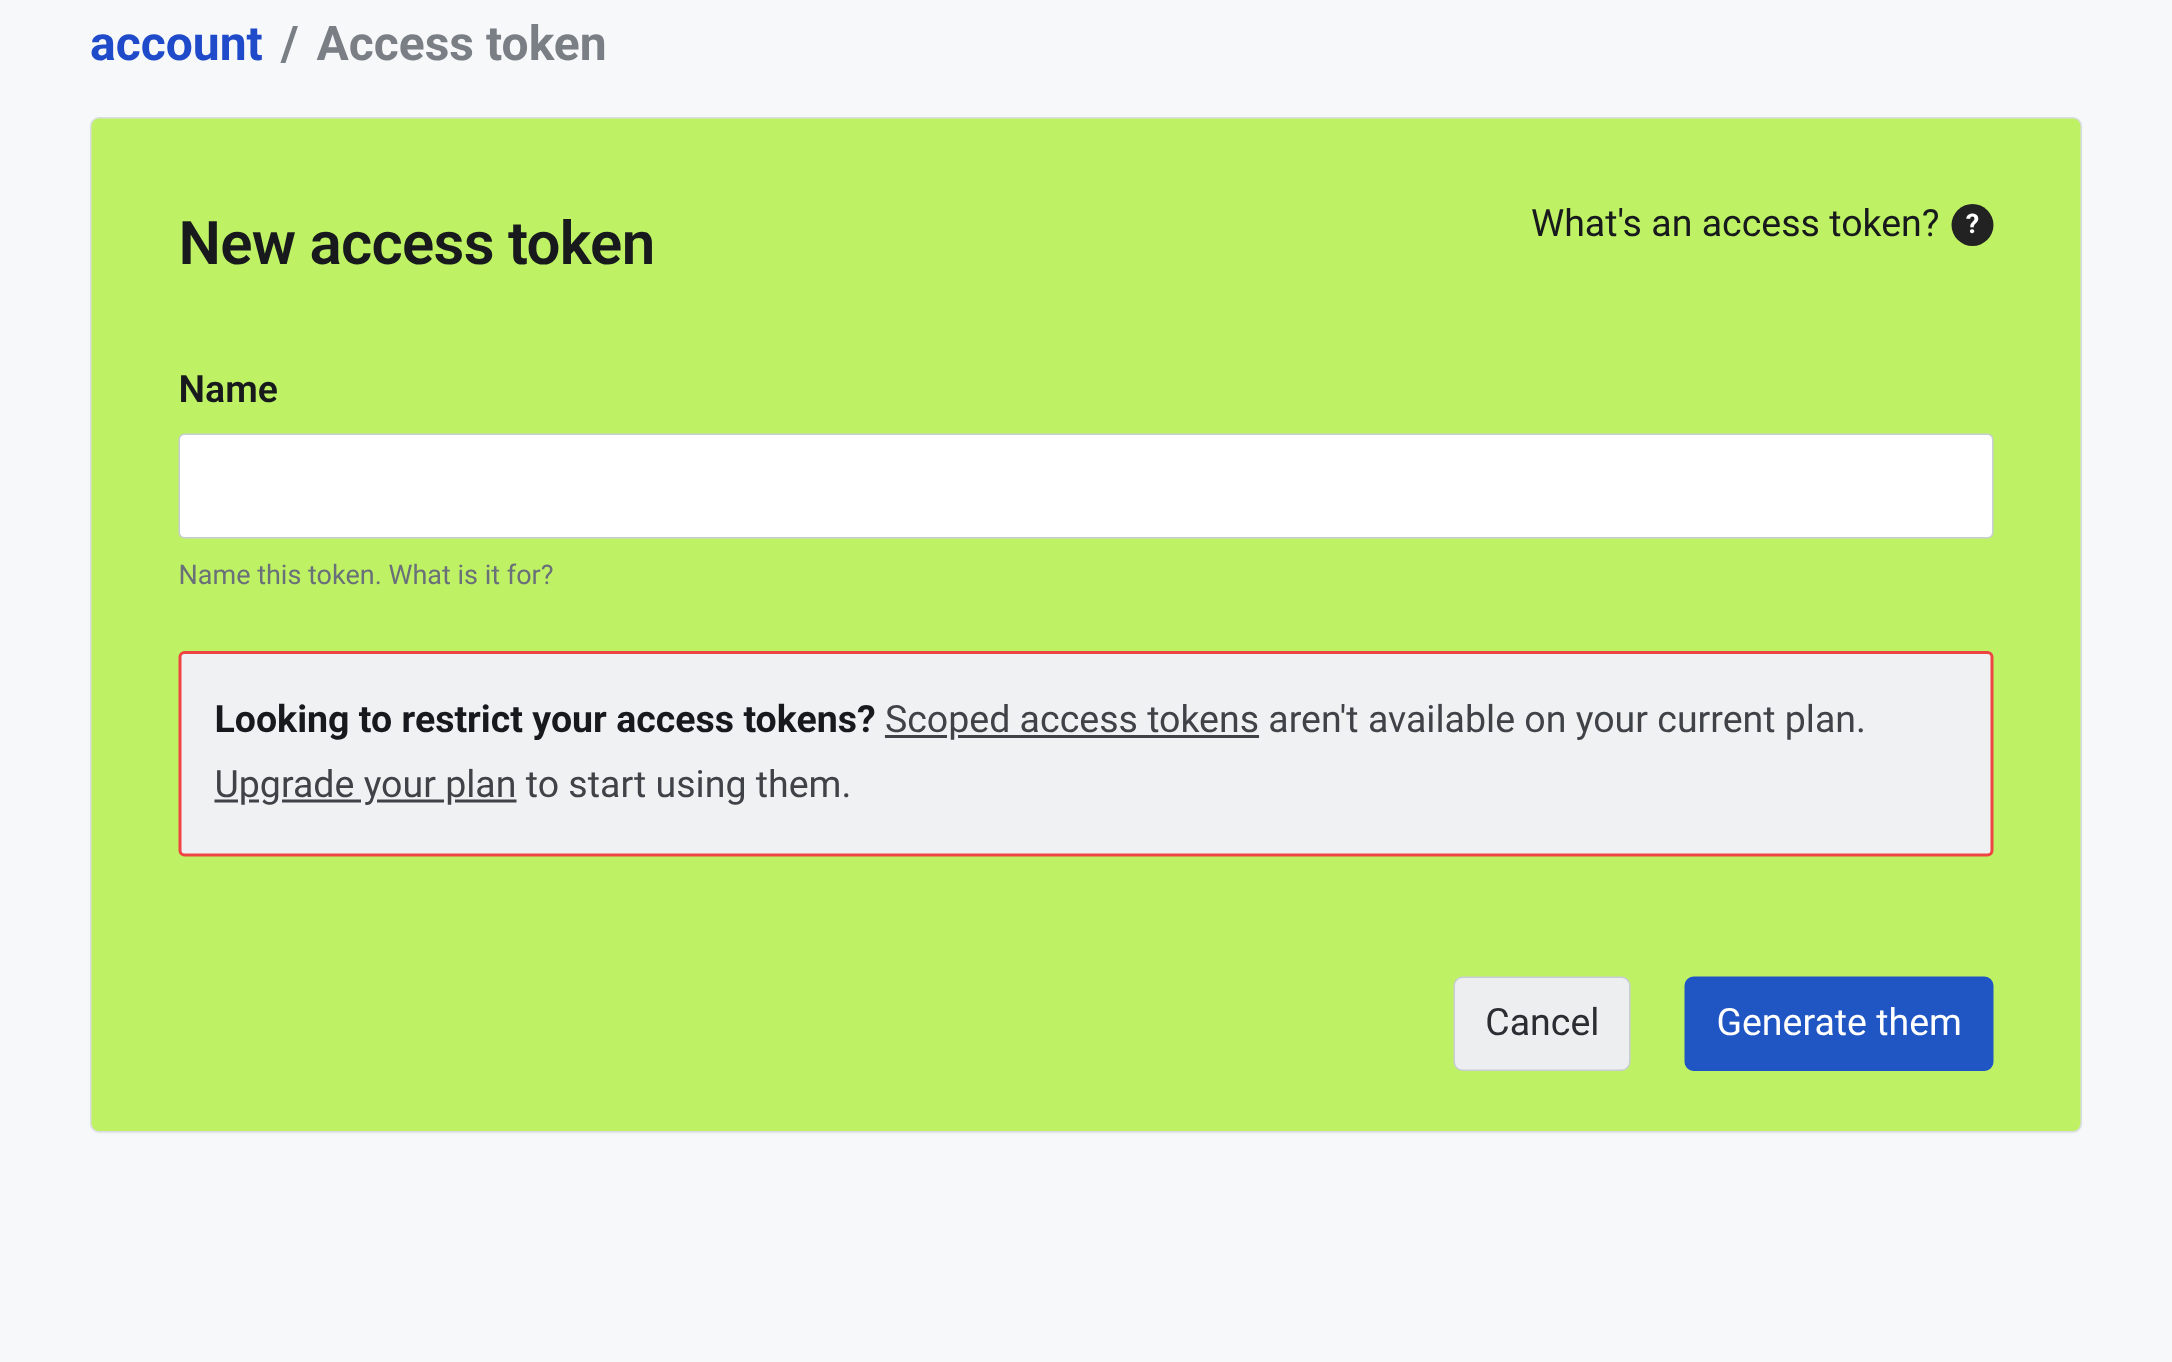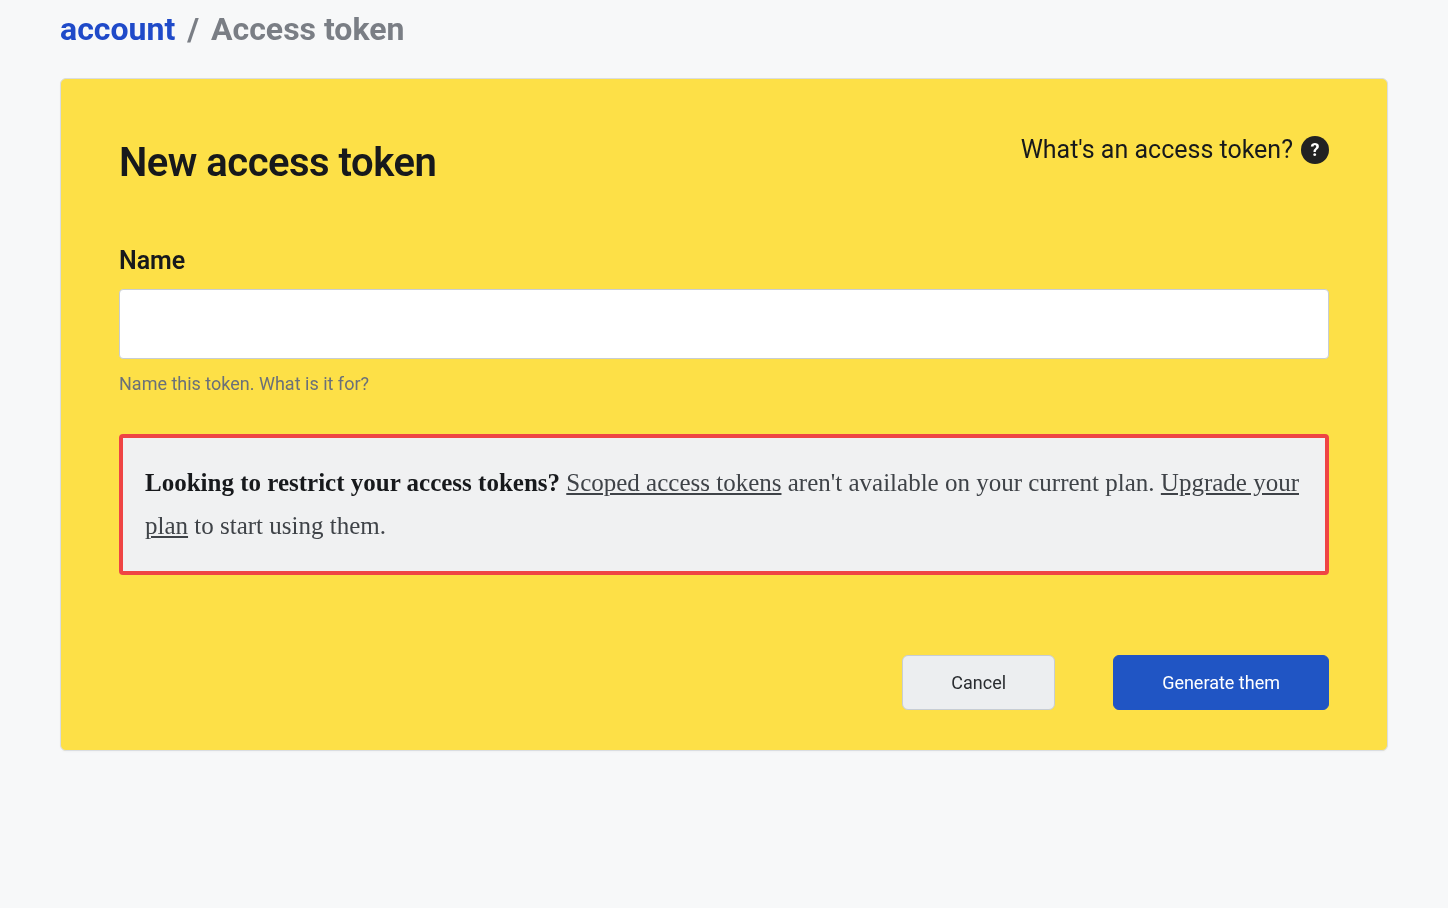--- a/index.html
+++ b/index.html
@@ -25,21 +25,21 @@
       cursor: pointer;
     }
     .breadcrumb-separator {
       color: #7a7e85;
       margin: 0 4px;
     }
     .breadcrumb-current {
       color: #7a7e85;
     }
     .card {
-      background: #fde047;
+      background: #bef264;
       border: 1px solid #dadde1;
       border-radius: 6px;
       margin: 10px 60px 0 60px;
       padding: 60px 58px 40px 58px;
       box-shadow: 0 1px 2px rgba(0,0,0,0.03);
     }
     .card-header {
       display: flex;
       justify-content: space-between;
       align-items: flex-start;
@@ -91,52 +91,50 @@
       padding: 0 16px;
       background: #fff;
     }
     .form-hint {
       font-size: 18px;
       color: #6a7079;
       margin-top: 14px;
     }
     .notice-box {
       background: #f0f1f2;
-      border: 4px solid #ef4444;
+      border: 2px solid #ef4444;
       border-radius: 4px;
       padding: 24px 22px;
       font-size: 25px;
       color: #3f4348;
       line-height: 1.7;
       margin-bottom: 80px;
-      font-family: Liberation Serif, serif;
     }
     .notice-bold {
       font-weight: 700;
       color: #17191c;
     }
     .notice-link {
       color: #3f4348;
       text-decoration: underline;
       cursor: pointer;
     }
     .button-row {
       display: flex;
       justify-content: flex-end;
       gap: 36px;
     }
     .btn {
-      font-size: 18px;
-      padding: 16px 48px;
+      font-size: 25px;
+      padding: 16px 20px;
       border-radius: 6px;
       cursor: pointer;
       border: 1px solid transparent;
       font-family: inherit;
       font-weight: 400;
-      margin-left: 22px;
     }
     .btn-secondary {
       background: #eceef0;
       border: 1px solid #c7cdd4;
       color: #2a2d31;
     }
     .btn-primary {
       background: #2055c4;
       color: #fff;
       border: 1px solid #2055c4;

